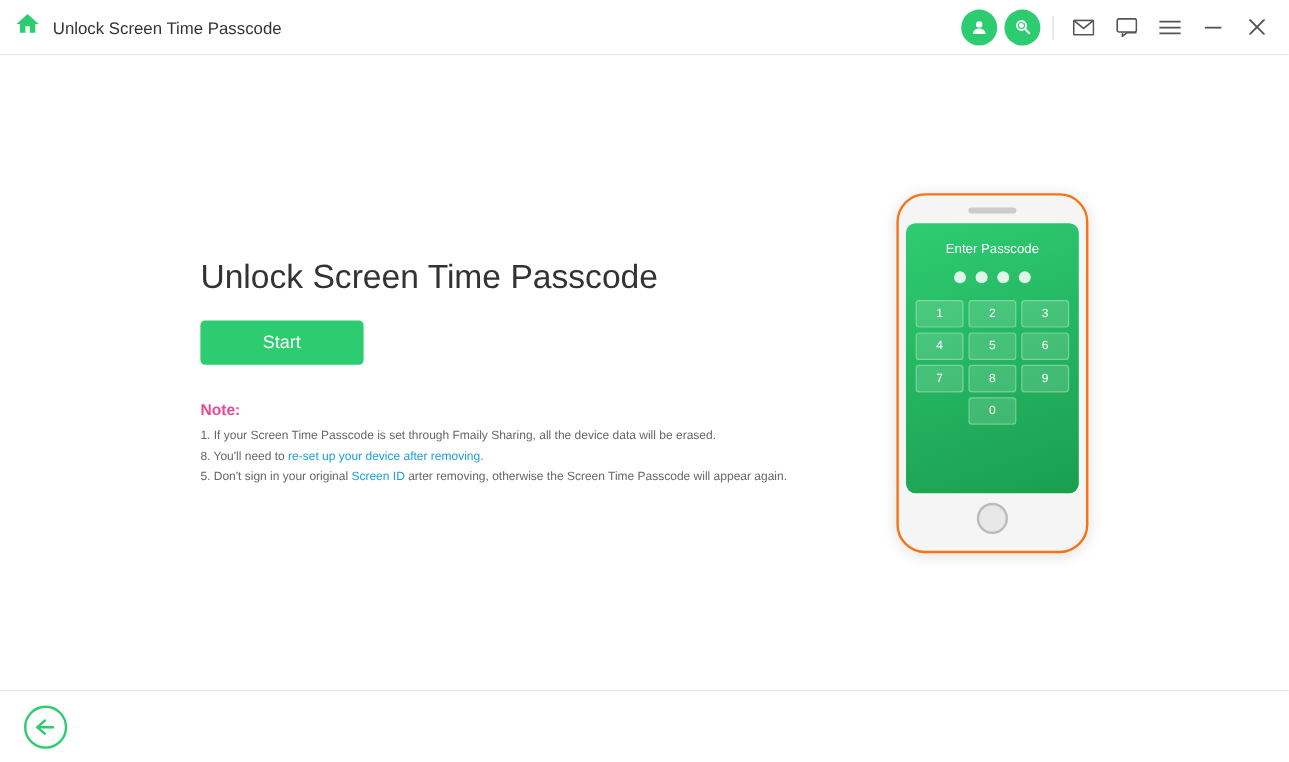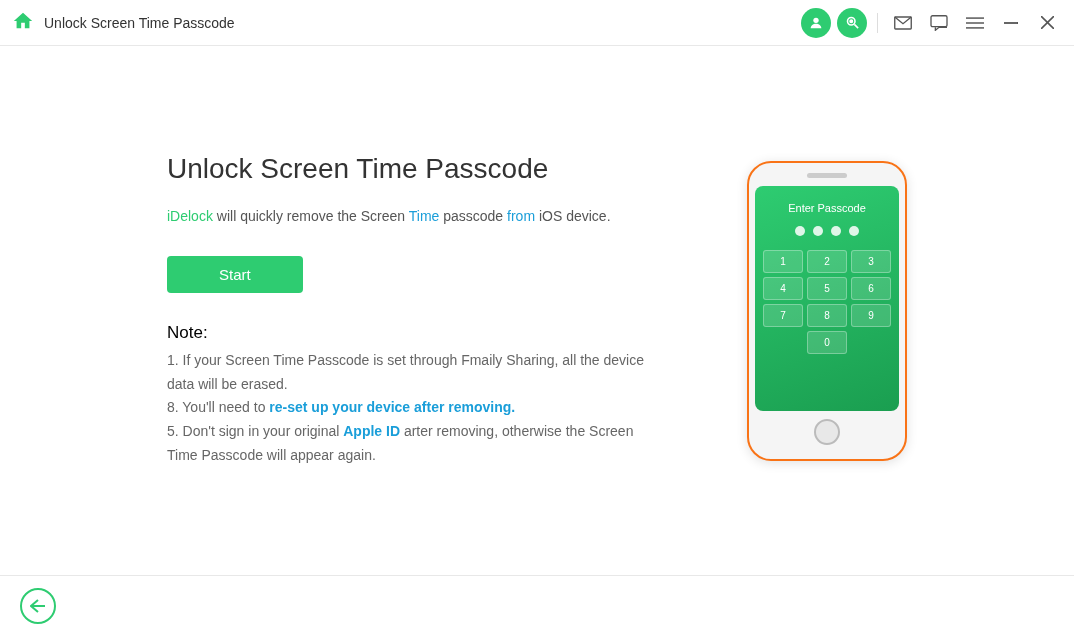--- a/index.html
+++ b/index.html
@@ -123,31 +123,31 @@
       padding: 10px 52px;
       font-size: 15px;
       border-radius: 4px;
       cursor: pointer;
       min-width: 130px;
       margin-bottom: 30px;
     }
 
     .note-section {}
     .note-label {
-      font-size: 17px;
-      color: #000000;
-      font-weight: 400;
+      font-size: 13px;
+      color: #ec4899;
+      font-weight: 700;
       margin-bottom: 6px;
     }
     .note-item {
-      font-size: 14px;
+      font-size: 10px;
       color: #666;
       line-height: 1.7;
     }
-    .note-item a, .note-item .note-link { color: #1a9ed9; text-decoration: none; font-weight: bold; }
+    .note-item a, .note-item .note-link { color: #1a9ed9; text-decoration: none; }
 
     
     .right-panel {
       display: flex;
       align-items: center;
       justify-content: center;
       flex-shrink: 0;
     }
     .phone-mockup {
       width: 160px;
@@ -306,36 +306,33 @@
         </svg>
     </button>
   </div>
 </div>
 
 <div class="main-content">
 
   <div class="left-panel">
     <h1 class="page-heading">Unlock Screen Time Passcode</h1>
 
-    <p class="description">
-      <span class="brand">iDelock</span><span> will quickly</span><span> remove the Screen </span><span class="link-text">Time</span><span> passcode </span><span class="link-text">from</span><span> iOS device.</span>
-    </p>
 
     <button class="start-btn">Start</button>
 
     <div class="note-section">
       <div class="note-label">Note:</div>
       <div class="note-item">
         <span>1. If your Screen Time Passcode is set through Fmaily Sharing, all the device data will be erased.</span>
       </div>
       <div class="note-item">
         <span>8. You'll need to </span><span class="note-link">re-set up your device after removing.</span>
       </div>
       <div class="note-item">
-        <span>5. Don't sign in your original </span><span class="note-link">Apple ID</span><span> arter removing, otherwise the Screen Time Passcode will appear again.</span>
+        <span>5. Don't sign in your original </span><span class="note-link">Screen ID</span><span> arter removing, otherwise the Screen Time Passcode will appear again.</span>
       </div>
     </div>
   </div>
 
   <div class="right-panel">
     <div class="phone-mockup">
       <div class="phone-speaker"></div>
       <div class="phone-screen">
         <div class="phone-passcode-label">Enter Passcode</div>
         <div class="phone-dots">

